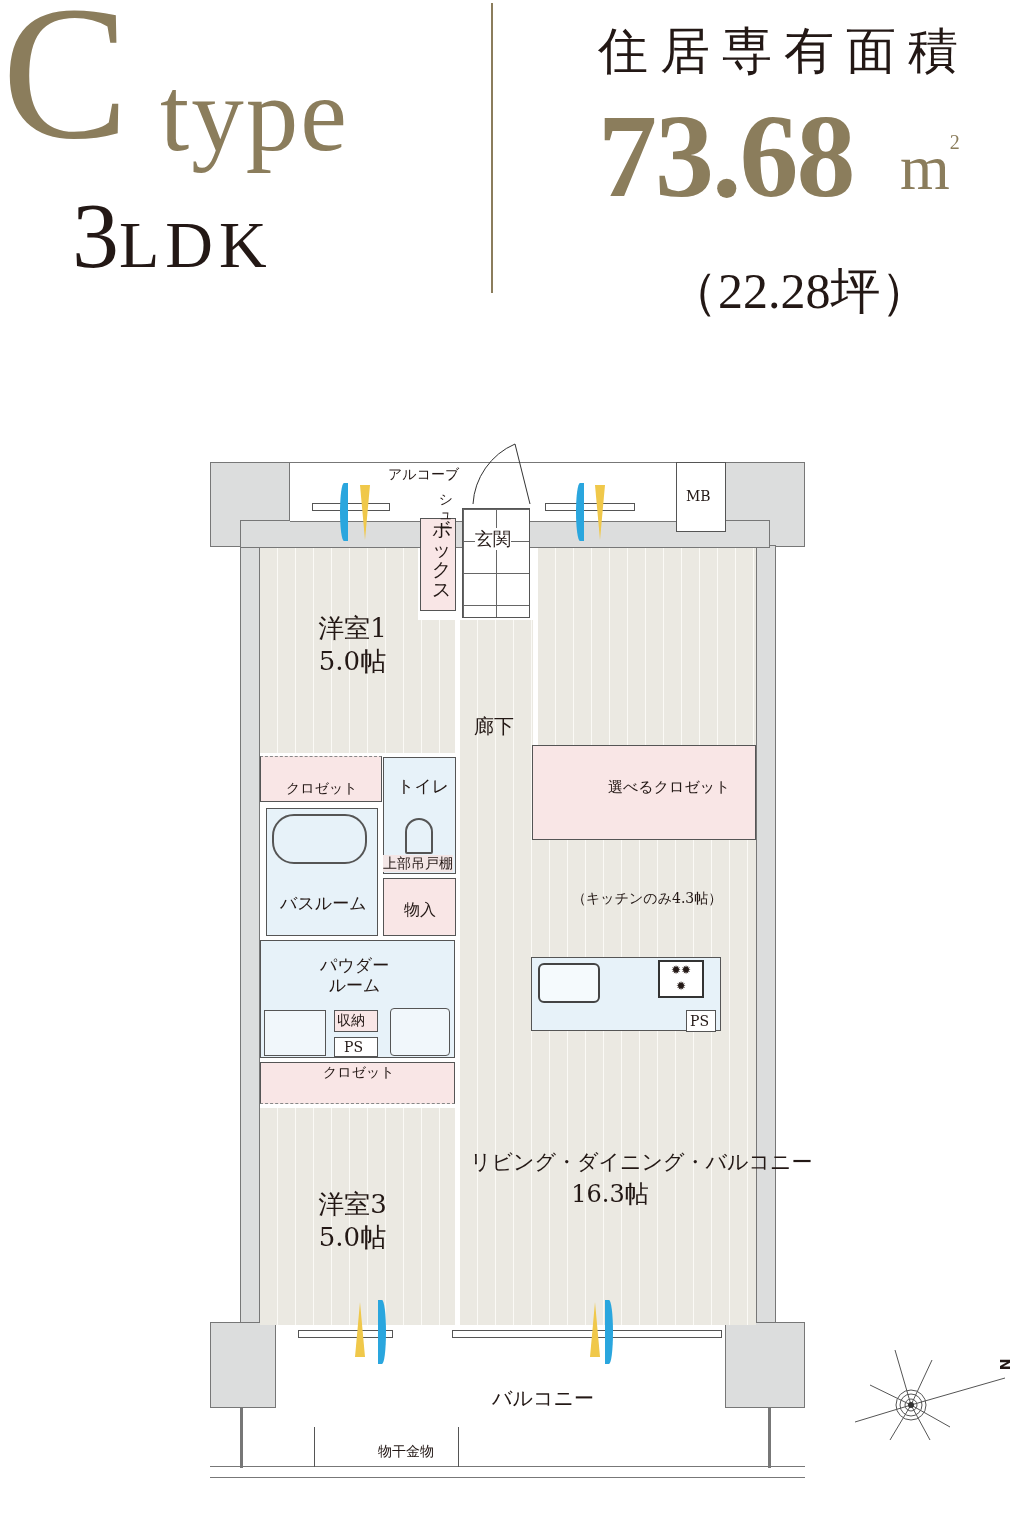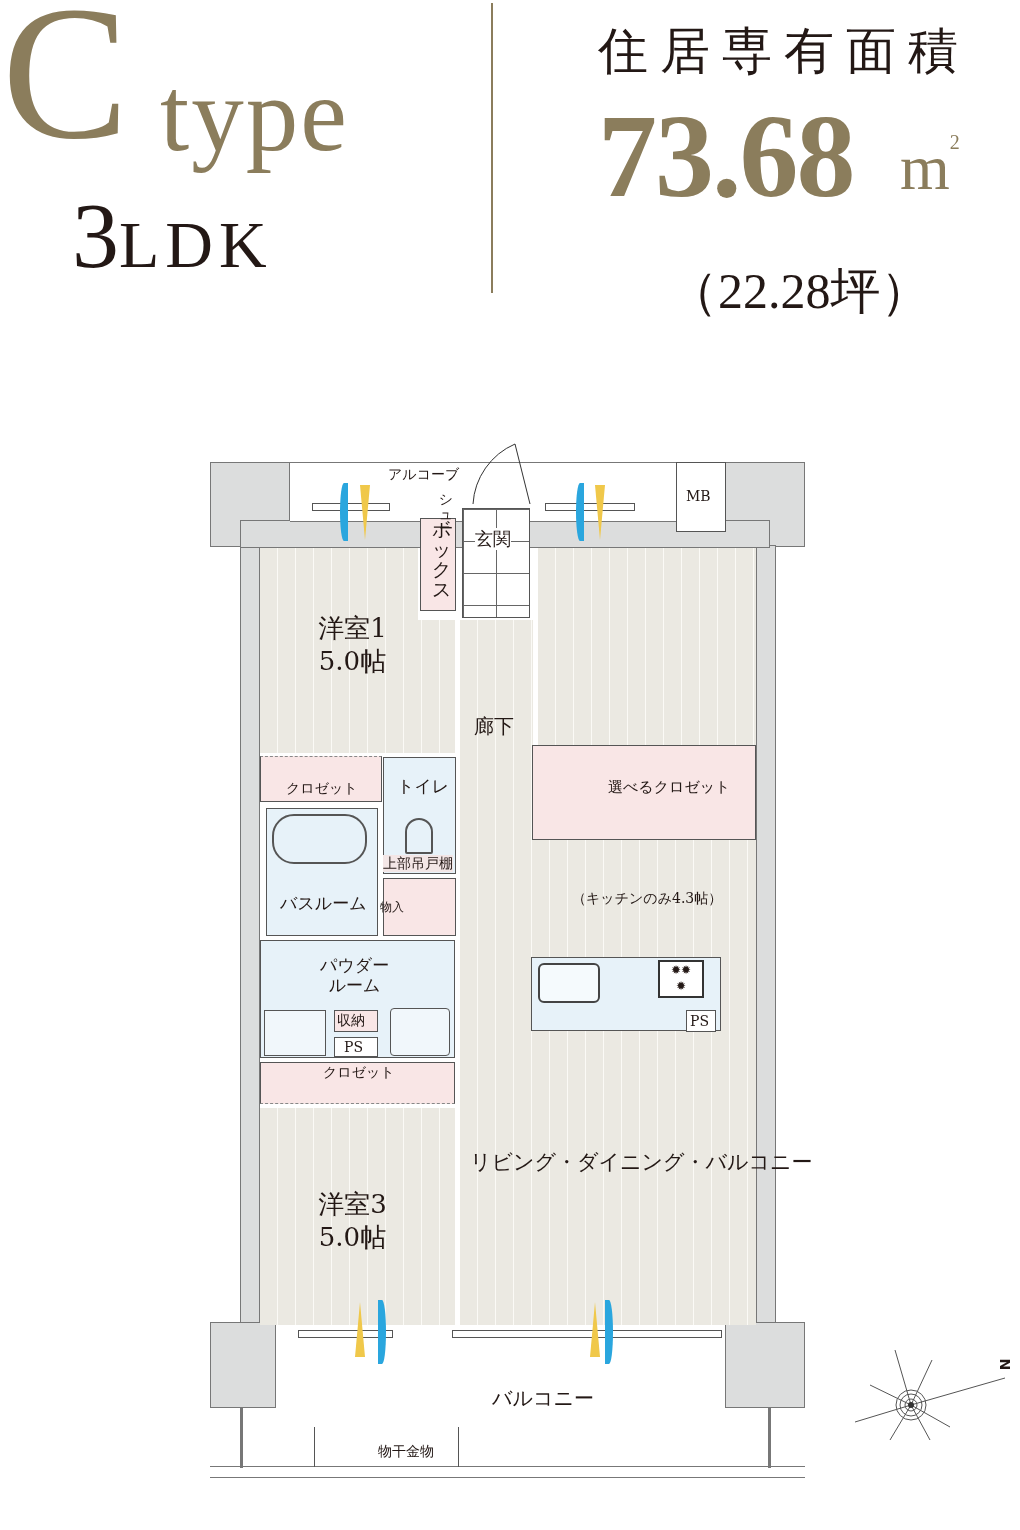--- a/index.html
+++ b/index.html
@@ -87,21 +87,21 @@
   <div class="lbl" style="left:286px;top:780px;font-size:14px;">クロゼット</div>
   <div class="abs pink" style="left:532px;top:745px;width:224px;height:95px;"></div>
   <div class="lbl" style="left:590px;top:778px;font-size:15px;margin-left:18px;">選べるクロゼット</div>
 
   <div class="abs wet" style="left:383px;top:757px;width:73px;height:117px;"></div>
   <div class="lbl" style="left:397px;top:776px;font-size:17px;">トイレ</div>
   <div class="abs" style="left:405px;top:818px;width:28px;height:36px;border:2px solid #555;border-radius:14px 14px 2px 2px;box-sizing:border-box;"></div>
   <div class="lbl" style="left:383px;top:855px;font-size:14px;background:#f3e6e6;">上部吊戸棚</div>
 
   <div class="abs pink" style="left:383px;top:878px;width:73px;height:58px;"></div>
-  <div class="lbl" style="left:380px;top:900px;font-size:12px;">物入</div>
+  <div class="lbl" style="left:404px;top:900px;font-size:16px;">物入</div>
 
   <div class="abs wet" style="left:266px;top:808px;width:112px;height:128px;"></div>
   <div class="abs" style="left:272px;top:814px;width:95px;height:50px;border:2px solid #555;border-radius:22px;box-sizing:border-box;"></div>
   <div class="lbl" style="left:280px;top:893px;font-size:17px;">バスルーム</div>
 
   <div class="abs wet" style="left:260px;top:940px;width:195px;height:118px;"></div>
   <div class="lbl" style="left:320px;top:955px;font-size:17px;">
     <div>パウダー</div>
     <div>ルーム</div>
   </div>
@@ -117,20 +117,21 @@
 
   <div class="lbl" style="left:572px;top:890px;font-size:14px;">（キッチンのみ4.3帖）</div>
   <div class="abs wet" style="left:531px;top:957px;width:190px;height:74px;"></div>
   <div class="abs" style="left:538px;top:963px;width:62px;height:40px;border:2px solid #444;border-radius:6px;box-sizing:border-box;background:#f5fafd;"></div>
   <div class="abs" style="left:658px;top:960px;width:46px;height:38px;border:2px solid #333;box-sizing:border-box;background:#fff;font-size:12px;text-align:center;line-height:16px;">✹✹<br>✹</div>
   <div class="abs white" style="left:686px;top:1010px;width:30px;height:22px;"></div>
   <div class="lbl" style="left:690px;top:1013px;font-size:14px;">PS</div>
 
   <div class="room" style="left:470px;top:1147px;width:280px;font-size:21px;line-height:1.45;">
     <div>リビング・ダイニング・バルコニー</div>
+    <div style="font-size:24px;">16.3帖</div>
   </div>
 
   <div class="room" style="left:300px;top:1188px;width:105px;">
     <div>洋室3</div>
     <div>5.0帖</div>
   </div>
 
   <div class="window" style="left:312px;top:503px;width:78px;"></div>
   <div class="window" style="left:545px;top:503px;width:90px;"></div>
   <div class="window" style="left:298px;top:1330px;width:95px;"></div>

